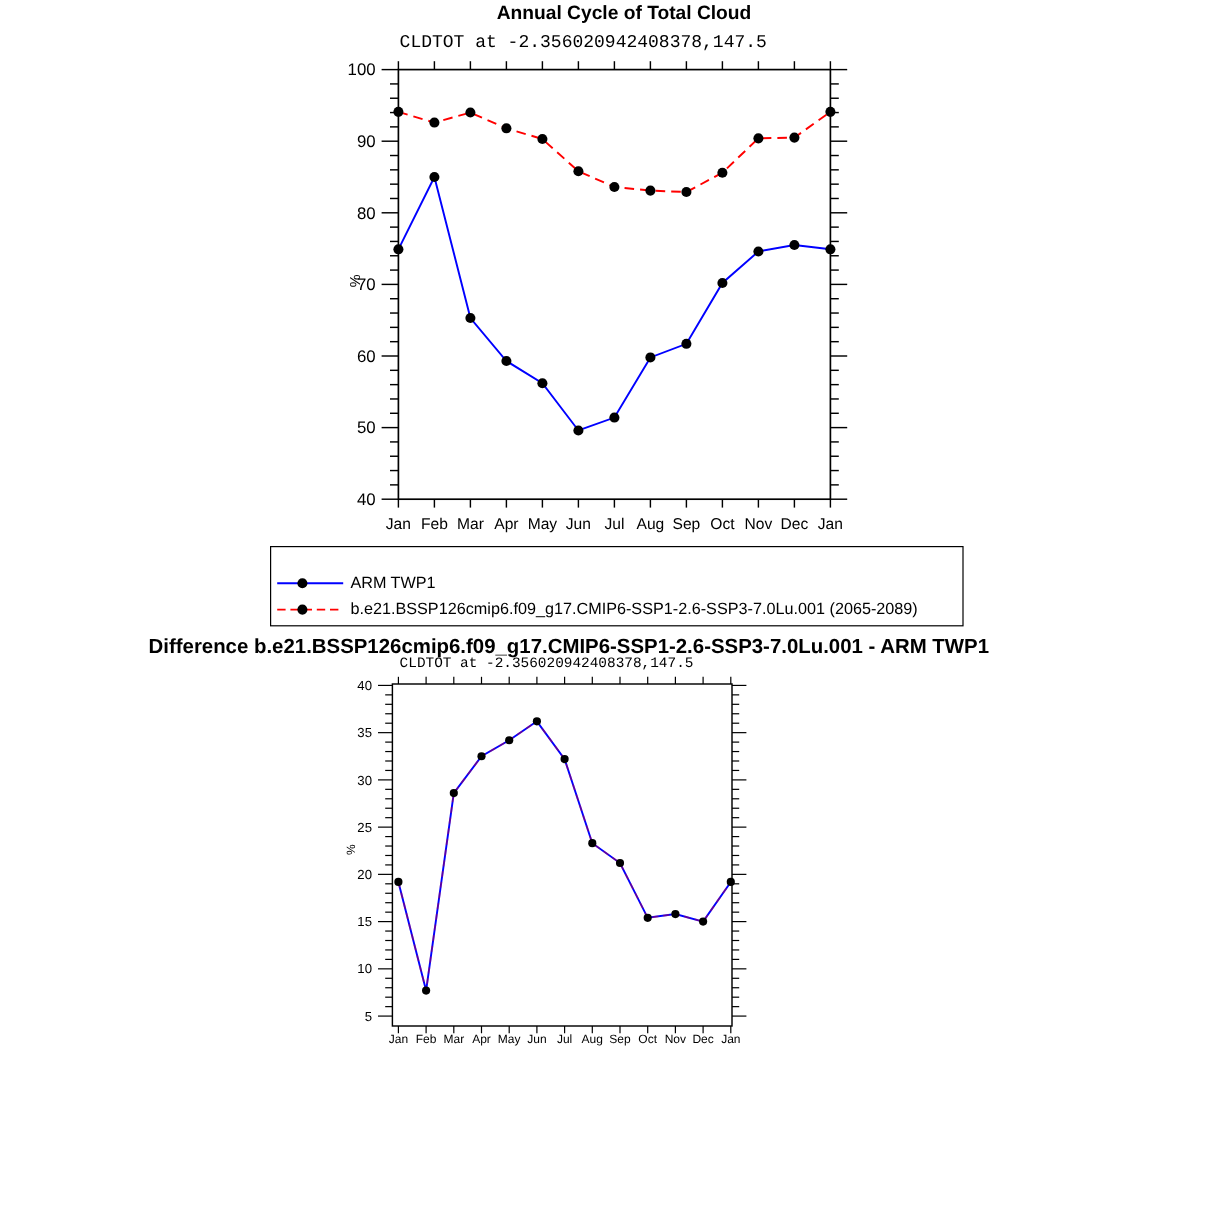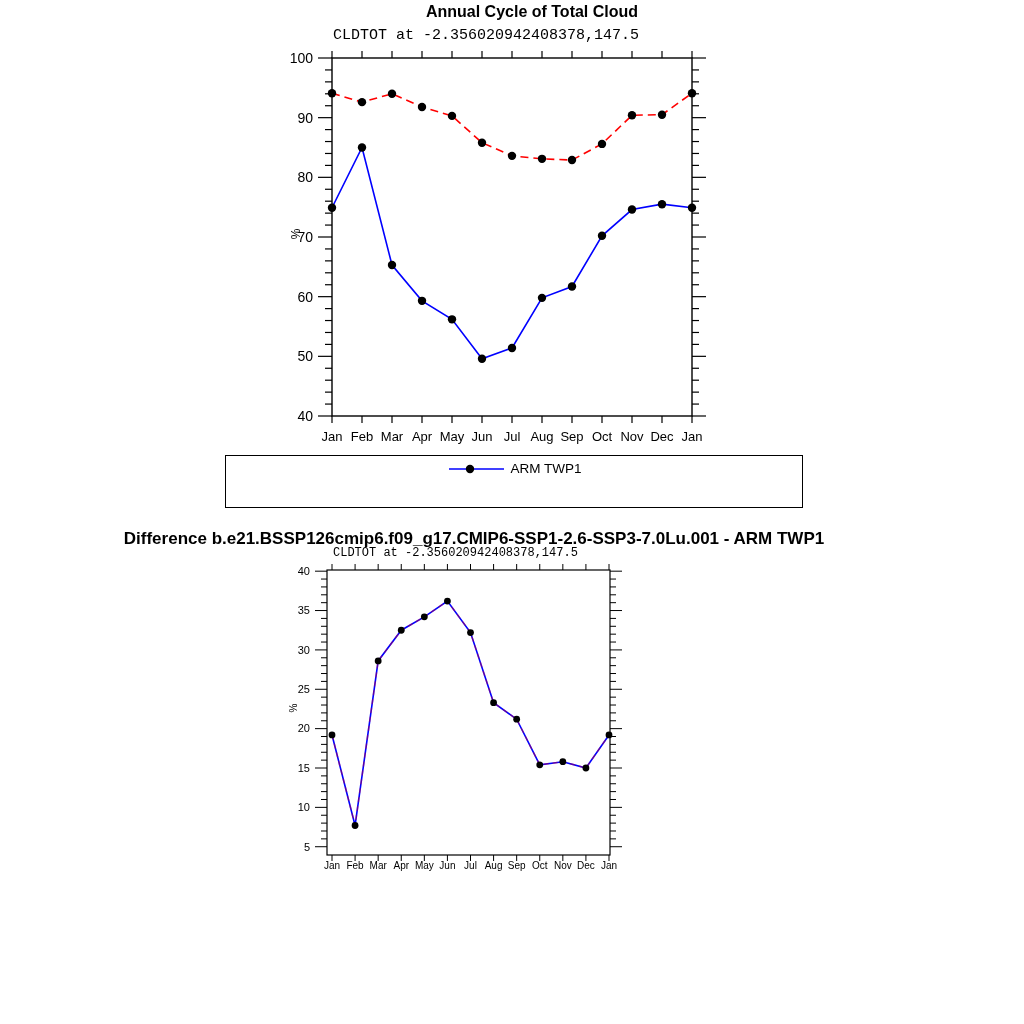--- a/index.html
+++ b/index.html
@@ -3,27 +3,27 @@
 <meta charset="utf-8">
 <style>
   html,body{margin:0;padding:0;background:#ffffff;}
   body{width:1024px;height:1024px;font-family:"Liberation Sans",sans-serif;color:#000;}
   .canvas{position:relative;width:1024px;height:1024px;background:#fff;overflow:hidden;}
   .abs{position:absolute;}
   .ctitle{font-weight:bold;white-space:nowrap;transform:translateX(-50%);}
   .csub{white-space:nowrap;font-family:Liberation Mono, monospace;}
   .ylab{transform:translate(-50%,-50%) rotate(-90deg);transform-origin:center;}
   svg.plot{position:absolute;left:0;top:0;pointer-events:none;}
-  .legend{position:absolute;left:225px;top:455px;width:578px;height:53px;
+  .legend{position:absolute;left:225px;top:455px;width:578px;height:67px;
           border:1.4px solid #000;box-sizing:border-box;background:#fff;
-          display:flex;flex-direction:row;justify-content:center;padding:2px 2px 2px 4px;}
+          display:flex;flex-direction:column;justify-content:flex-end;padding:2px 2px 2px 4px;}
   .lrow{display:flex;align-items:center;height:22px;}
   .lsample{width:58px;height:16px;flex:0 0 58px;margin-right:4px;}
   .llabel{font-size:13.5px;white-space:nowrap;line-height:1;}
-  #t1{left:532px;top:3px;font-size:16px;}
+  #t1{left:520px;top:3px;font-size:16px;}
   #st1{left:333px;top:27px;font-size:15px;}
   #t2{left:474px;top:529px;font-size:17px;}
   #st2{left:333px;top:546px;font-size:12px;}
   #yl1{left:296px;top:234px;font-size:12px;}
   #yl2{left:293px;top:708px;font-size:10px;}
 </style>
 </head>
 <body>
 
 <div class="canvas">
@@ -184,20 +184,27 @@
       </g>
     </svg>
 
   <div class="legend">
     <div class="lrow">
       <svg class="lsample" viewBox="0 0 58 16">
           <line x1="1" y1="8" x2="56" y2="8" stroke="#0000ff" stroke-width="1.6"></line>
           <circle cx="22" cy="8" r="4.2" fill="#000000"></circle>
         </svg>
       <span class="llabel">ARM TWP1</span>
+    </div>
+    <div class="lrow">
+      <svg class="lsample" viewBox="0 0 58 16">
+          <line x1="1" y1="8" x2="56" y2="8" stroke="#ff0000" stroke-width="1.6" stroke-dasharray="7 4"></line>
+          <circle cx="22" cy="8" r="4.2" fill="#000000"></circle>
+        </svg>
+      <span class="llabel">b.e21.BSSP126cmip6.f09_g17.CMIP6-SSP1-2.6-SSP3-7.0Lu.001 (2065-2089)</span>
     </div>
   </div>
 
   <div class="abs ctitle" id="t2">Difference b.e21.BSSP126cmip6.f09_g17.CMIP6-SSP1-2.6-SSP3-7.0Lu.001 - ARM TWP1</div>
   <div class="abs csub" id="st2">CLDTOT at -2.356020942408378,147.5</div>
   <div class="abs ylab" id="yl2">%</div>
 
   <svg class="plot" width="1024" height="1024" viewBox="0 0 1024 1024">
       <rect x="327" y="570" width="283" height="285" fill="none" stroke="#000" stroke-width="1.2"></rect>
       <g stroke="#000" stroke-width="1">

